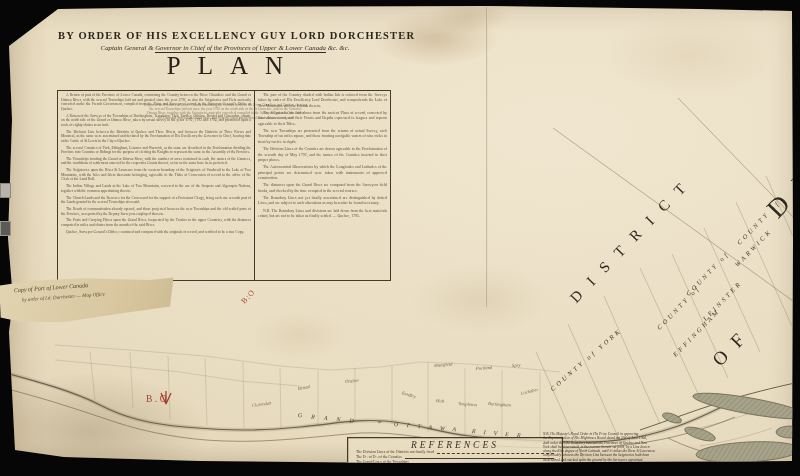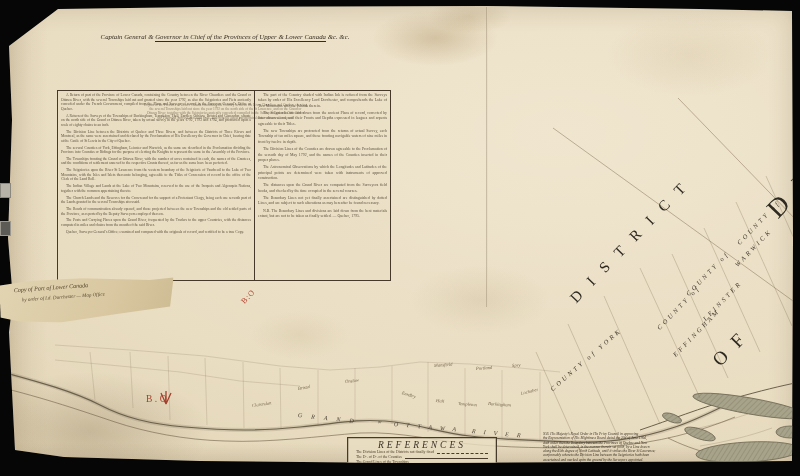--- a/index.html
+++ b/index.html
@@ -41,21 +41,21 @@
     text-indent:5px;opacity:.9;}
   .col.right .cpara{font-size:3.9px;line-height:5.3px;}
   
   .patch{position:absolute;left:0;top:278px;width:174px;height:48px;z-index:6;transform:rotate(-1deg);
     background:linear-gradient(115deg,#e2d4b2,#d9c8a1 60%,#cdbb92);
     clip-path:polygon(0 6px,30px 2px,80px 0,150px 3px,174px 1px,170px 30px,120px 36px,60px 44px,18px 42px,0 38px);
     box-shadow:0 1px 2px rgba(60,40,20,.4);}
   .hw1{position:absolute;left:14px;top:6px;font-style:italic;font-size:6px;color:#53422c;transform:rotate(-3deg);white-space:nowrap;}
   .hw2{position:absolute;left:22px;top:16px;font-style:italic;font-size:5px;color:#5a4a33;transform:rotate(-3deg);white-space:nowrap;}
   
-  .references{position:absolute;left:347px;top:437px;width:150px;height:34px;z-index:3;
+  .references{position:absolute;left:347px;top:437px;width:216px;height:34px;z-index:3;
     border:1px solid #45392a;box-shadow:inset 0 0 0 0.5px rgba(69,57,42,.5);
     background:rgba(233,221,194,.8);padding:2px 8px;box-sizing:border-box;}
   .ref-title{text-align:center;font-style:italic;font-size:9.5px;letter-spacing:3px;color:#3a3126;}
   .ref-row{display:flex;align-items:flex-end;font-size:3.8px;line-height:5px;color:#4a3c2a;white-space:nowrap;}
   .ref-row::after{content:"";flex:1;border-bottom:.7px solid #4a3c2a;margin:0 0 1px 3px;}
   .ref-rows div:first-child::after{border-bottom-style:dashed;}
   
   .nb-note{position:absolute;left:543px;top:432px;width:150px;z-index:3;}
   .nb-line{font-size:3.6px;line-height:4.3px;color:#3e352a;font-style:italic;white-space:nowrap;}
   
@@ -172,21 +172,23 @@
         <span class="ml town" style="left: 434px; top: 363px; transform: rotate(-4deg);">Mansfield</span>
         <span class="ml town" style="left: 476px; top: 366px; transform: rotate(-4deg);">Portland</span>
         <span class="ml town" style="left: 512px; top: 363px; transform: rotate(-4deg);">Spry</span>
         <span class="ml river" style="left: 298px; top: 412px; letter-spacing: 9px; transform: rotate(6deg);">GRAND</span>
         <span class="ml river-sm" style="left: 378px; top: 419px; transform: rotate(6deg);">or</span>
         <span class="ml river" style="left: 394px; top: 421px; letter-spacing: 8px; transform: rotate(5deg);">OTTAWA</span>
         <span class="ml river" style="left: 472px; top: 428px; letter-spacing: 8px; transform: rotate(5deg);">RIVER</span>
       </div>
 
     <header class="title-block">
+      <div class="order-line">BY ORDER OF HIS EXCELLENCY GUY LORD DORCHESTER</div>
       <div class="gov-line"><span>Captain General &amp; </span><span class="u">Governor in Chief of the Provinces of Upper &amp; Lower Canada</span><span> &amp;c. &amp;c.</span></div>
+      <div class="plan-title">PLAN</div>
       <div class="subtitle">
           <div class="sub-line">Of part of the Province of Lower Canada containing the Country between the River Chaudiere and Quebec, shewing</div>
           <div class="sub-line">the several Townships laid out since the year 1792 on the north side of the St Lawrence, and on the Grand or</div>
           <div class="sub-line">Ottawa River, together with the Seigniories anciently conceded; compiled in the Surveyor General's Office from</div>
           <div class="sub-line">the Plans and Surveys of record there, and from the latest astronomical observations. — reduced.</div>
         </div>
     </header>
 
     <section class="cartouche">
       <div class="col left">

